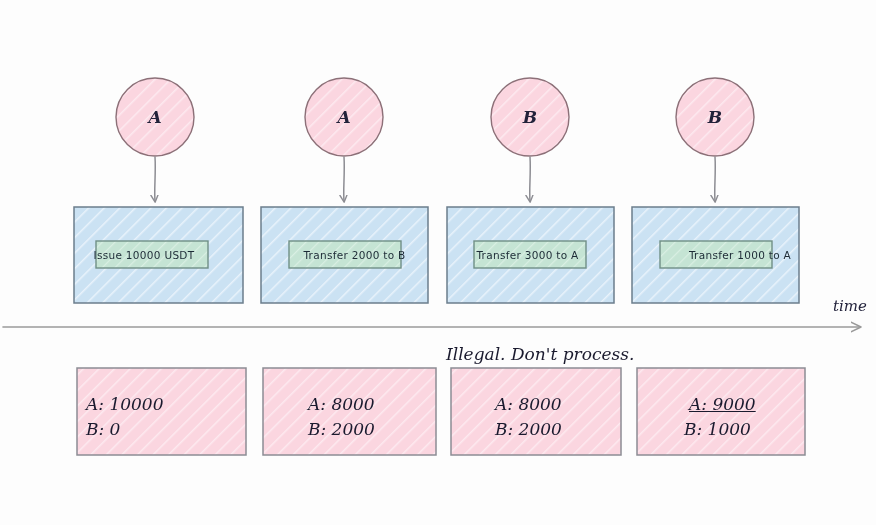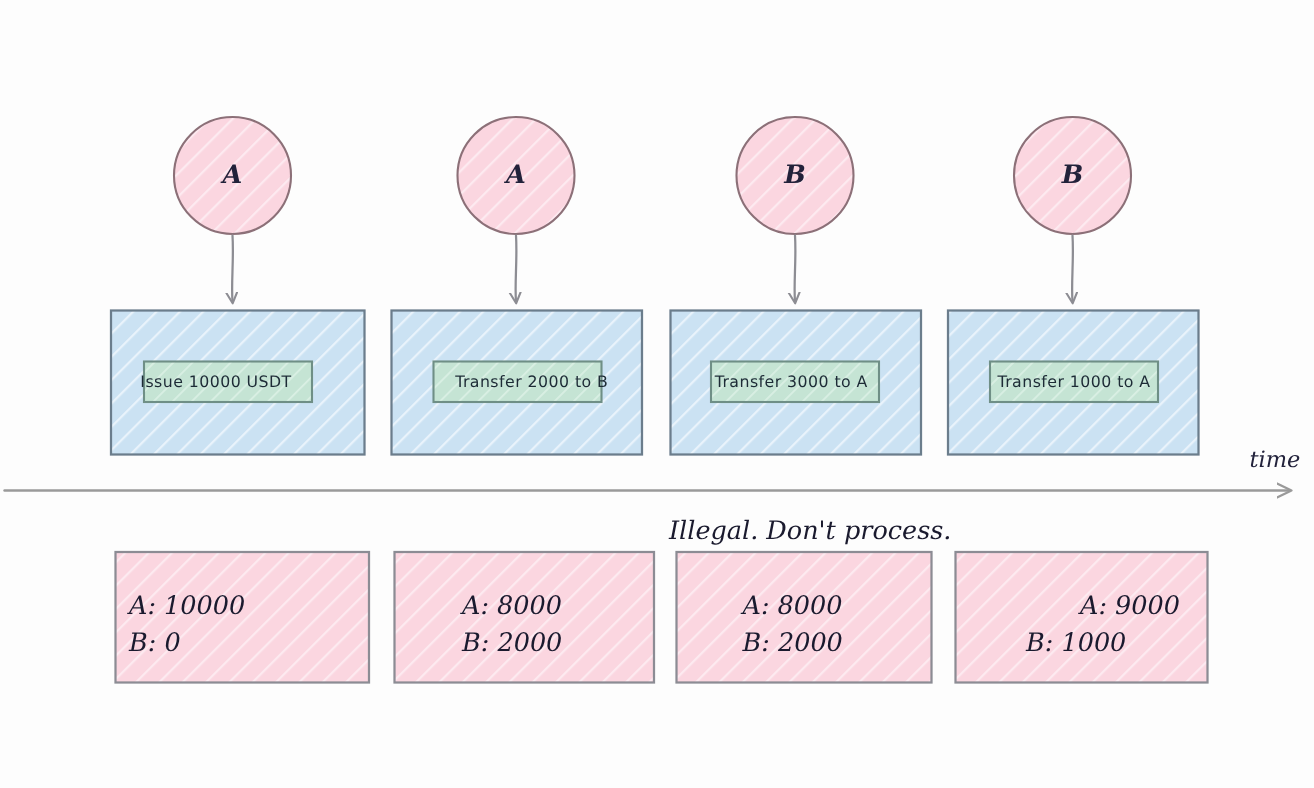--- a/index.html
+++ b/index.html
@@ -137,30 +137,30 @@
   </svg>
 
   <div class="node-label" style="left:135px; top:107px; width:40px;">A</div>
   <div class="node-label" style="left:324px; top:107px; width:40px;">A</div>
   <div class="node-label" style="left:510px; top:107px; width:40px;">B</div>
   <div class="node-label" style="left:695px; top:107px; width:40px;">B</div>
 
   <div class="tx-label" style="left:96px; top:241px; width:96px; height:27px;">Issue 10000 USDT</div>
   <div class="tx-label" style="left:289px; top:241px; width:131px; height:27px;">Transfer 2000 to B</div>
   <div class="tx-label" style="left:474px; top:241px; width:107px; height:27px;">Transfer 3000 to A</div>
-  <div class="tx-label" style="left:660px; top:241px; width:112px; height:27px;">Transfer 1000 to A</div>
+  <div class="tx-label" style="left:660px; top:241px; width:112px; height:27px;padding-left:24px;">Transfer 1000 to A</div>
 
   <div class="balance-text" style="left:86px; top:392px;">A: 10000</div>
   <div class="balance-text" style="left:86px; top:417px;">B: 0</div>
 
   <div class="balance-text" style="left:308px; top:392px;">A: 8000</div>
   <div class="balance-text" style="left:308px; top:417px;">B: 2000</div>
 
   <div class="balance-text" style="left:495px; top:392px;">A: 8000</div>
   <div class="balance-text" style="left:495px; top:417px;">B: 2000</div>
 
-  <div class="balance-text" style="left:720px; top:392px;">A: 9000</div>
+  <div class="balance-text" style="left:689px; top:392px;text-decoration:underline;">A: 9000</div>
   <div class="balance-text" style="left:684px; top:417px;">B: 1000</div>
 
   <div class="axis-caption" style="left:833px; top:297px;">time</div>
   <div class="illegal-note" style="left:446px; top:334px;margin-top:10px;">Illegal. Don't process.</div>
 
 </div>
 
 </body></html>

